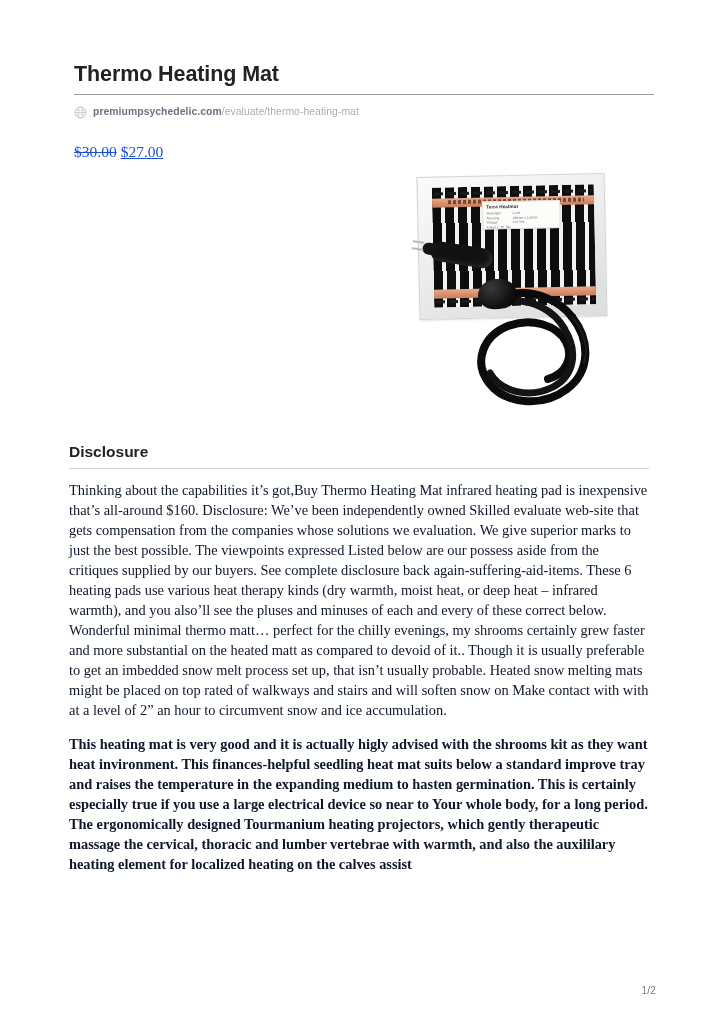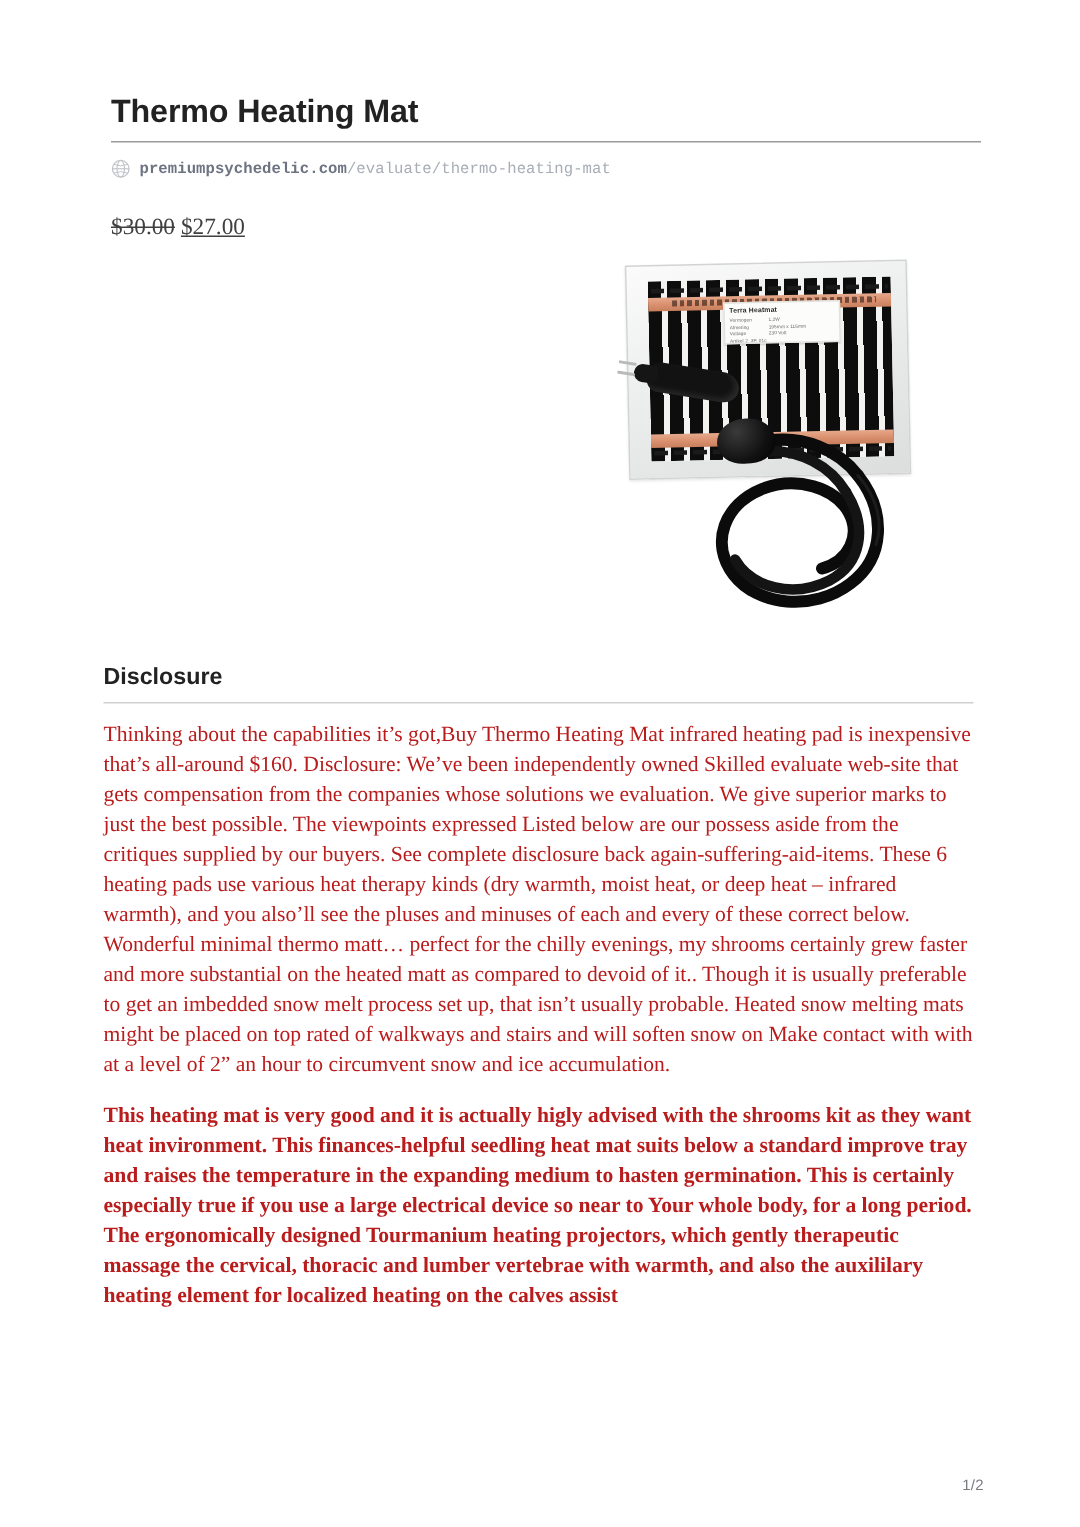--- a/index.html
+++ b/index.html
@@ -48,23 +48,23 @@
     border: 0;
     border-top: 1.6px solid #9a9a9a;
     margin: 0;
     width: 100%;
     height: 0;
   }
 
   
   .url-line {
     display: flex;
-    align-items: flex-end;
+    align-items: center;
     margin-top: 11px;
-    font-family: Liberation Mono, monospace;
+    font-family: Liberation Sans, sans-serif;
     font-size: 10.4px;
     line-height: 1;
     white-space: nowrap;
   }
   .globe-icon {
     width: 13px;
     height: 13px;
     flex: 0 0 13px;
     margin-right: 6px;
     display: block;
@@ -79,21 +79,21 @@
     font-weight: normal;
     color: #a9adb6;
     letter-spacing: 0.05px;
   }
 
   
   .price-row {
     margin-top: 25px;
     font-family: "Liberation Serif", "DejaVu Serif", serif;
     font-size: 15.5px;
-    color: #404040;
+    color: #1d4ed8;
     line-height: 1;
     white-space: nowrap;
   }
   .price-old {
     text-decoration: line-through;
     text-decoration-thickness: 1px;
   }
   .price-new {
     text-decoration: underline;
     text-decoration-thickness: 1px;
@@ -294,21 +294,21 @@
     border: 0;
     border-top: 1px solid #cfcfcf;
     margin: 0 0 11px 0;
     width: 100%;
     height: 0;
   }
   .body-p {
     font-family: "Liberation Serif", "DejaVu Serif", serif;
     font-size: 14.4px;
     line-height: 20.05px;
-    color: #b91c1c;
+    color: #0f172a;
     margin: 0 0 14px 0;
     text-align: left;
     letter-spacing: -0.01px;
   }
   .body-p:last-child { margin-bottom: 0; font-weight: bold; }
 
   
   .page-number {
     position: absolute;
     right: 64px;

